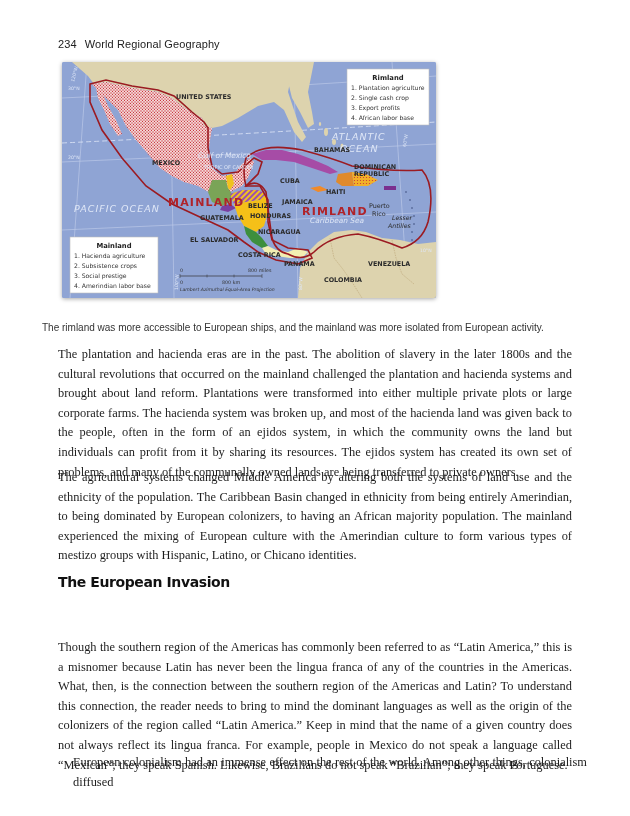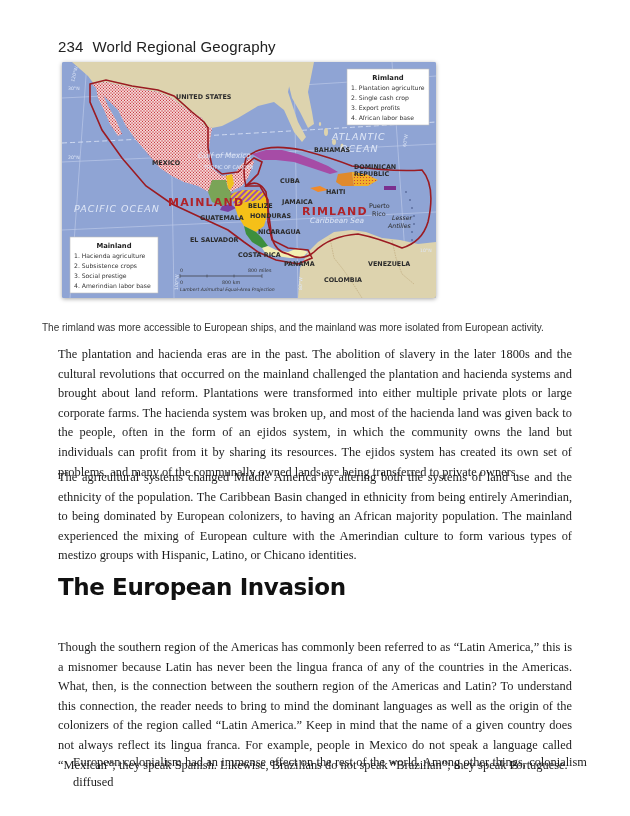--- a/index.html
+++ b/index.html
@@ -1,19 +1,19 @@
 <!DOCTYPE html>
 <html><head>
 <meta charset="utf-8">
 <style>
   html, body { margin: 0; padding: 0; background: #ffffff; }
   body { width: 630px; height: 816px; position: relative; overflow: hidden; color: #1a1a1a; }
   .running-head {
     position: absolute; left: 58px; top: 38px;
-    font-family: "Liberation Sans", sans-serif; font-size: 15px; color: #222;
+    font-family: "Liberation Sans", sans-serif; font-size: 11px; color: #222;
     letter-spacing: 0.1px;
   }
   .running-head .pg { margin-right: 5px; }
   .figure {
     position: absolute; left: 62px; top: 62px; width: 374px; height: 236px;
     box-shadow: 0 1px 4px rgba(0,0,0,0.35);
     border-radius: 2px; overflow: hidden; background: #8fa4d4;
   }
   .figure svg { display: block; }
   .caption {
@@ -25,21 +25,21 @@
     font-family: "Liberation Serif", serif; font-size: 12.4px; line-height: 19.6px;
     text-align: justify; color: #1c1c1c;
   }
   .body-para b { font-weight: normal; }
   #p1 { top: 345px; }
   #p2 { top: 468px; }
   #p4 { top: 638px; }
   #p5 { top: 738px; }
   .section-heading {
     position: absolute; left: 58px; top: 574px;
-    font-family: "DejaVu Sans", sans-serif; font-weight: bold; font-size: 23px;
+    font-family: "DejaVu Sans", sans-serif; font-weight: bold; font-size: 14px;
     color: #111; letter-spacing: -0.4px;
   }
   .legend-box { fill: #ffffff; stroke: #bdbdbd; stroke-width: 0.6; }
   .legend-title { font-family: "DejaVu Sans", sans-serif; font-weight: bold; font-size: 6.8px; fill: #222; }
   .legend-item { font-family: "DejaVu Sans", sans-serif; font-size: 6.1px; fill: #333; }
   .country-label { font-family: "DejaVu Sans", sans-serif; font-weight: bold; font-size: 6.4px; fill: #2b2b2b; }
   .ocean-label { font-family: "DejaVu Sans", sans-serif; font-style: italic; font-size: 9.5px; fill: #dfe7f7; letter-spacing: 1px; }
   .sea-label { font-family: "DejaVu Sans", sans-serif; font-style: italic; font-size: 7.4px; fill: #dfe7f7; }
   .region-label { font-family: "DejaVu Sans", sans-serif; font-weight: bold; font-size: 11px; fill: #b0232a; letter-spacing: 1.2px; }
   .small-label { font-family: "DejaVu Sans", sans-serif; font-size: 6.4px; fill: #2b2b2b; }

